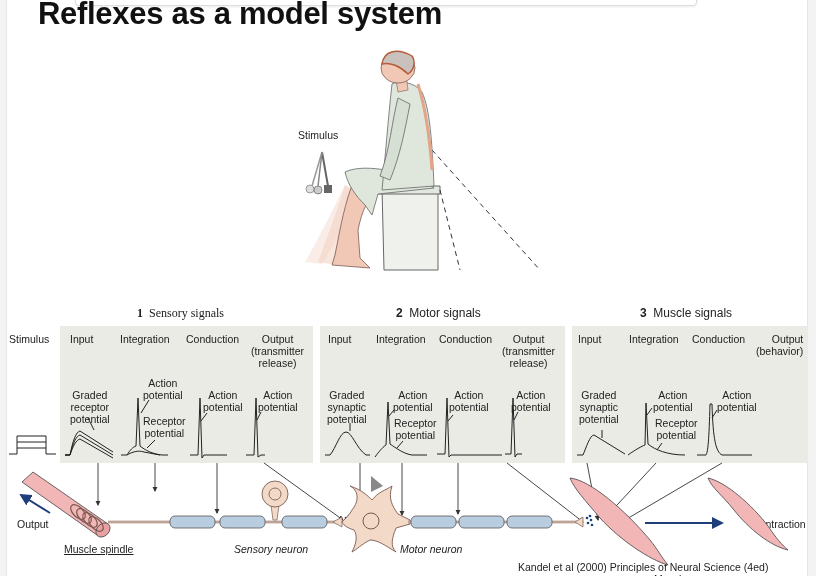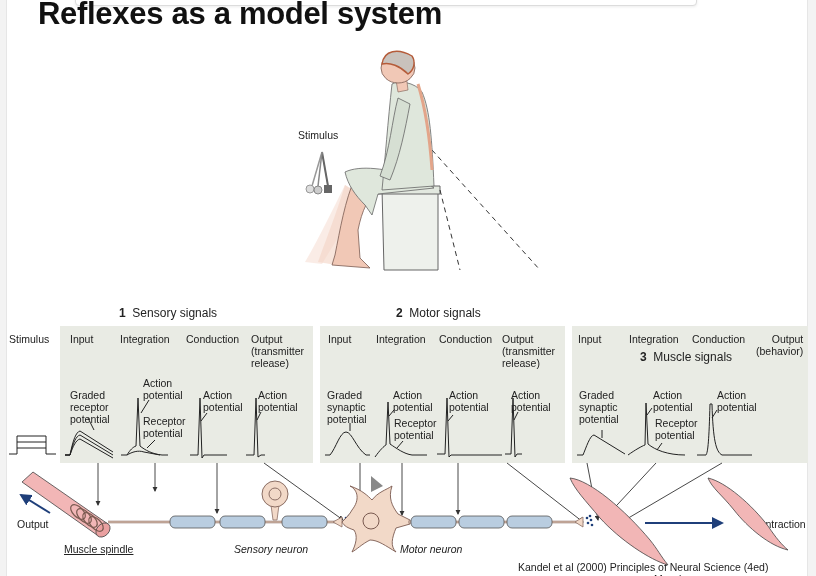--- a/index.html
+++ b/index.html
@@ -2,42 +2,42 @@
 <html><head>
 <meta charset="utf-8">
 <style>
   html, body { margin:0; padding:0; }
   body { width:816px; height:576px; position:relative; overflow:hidden; background:#ffffff; font-family:"Liberation Sans", sans-serif; }
   .frame-left { position:absolute; left:0; top:0; width:6px; height:576px; background:#f3f3f3; border-right:1px solid #e6e6e6; }
   .frame-right { position:absolute; right:0; top:0; width:8px; height:576px; background:#f3f3f3; border-left:1px solid #e6e6e6; }
   .topbar { position:absolute; left:75px; top:-6px; width:620px; height:10px; border:1px solid #dcdcdc; border-radius:4px; background:#fff; box-shadow:0 1px 3px rgba(0,0,0,.08); }
   .title { position:absolute; left:38px; top:-4px; font-size:31px; font-weight:bold; color:#111; letter-spacing:-0.3px; white-space:nowrap; }
   .box { position:absolute; top:326px; height:137px; background:#e9ebe4; }
-  .lbl { position:absolute; font-size:10.5px; color:#222; line-height:12px; white-space:pre; }
+  .lbl { position:absolute; font-size:10.5px; color:#222; line-height:12px; white-space:pre;text-align:center; }
   .hdr { position:absolute; font-size:12px; color:#222; white-space:nowrap; }
   .hdr b { font-weight:bold; }
   svg { position:absolute; left:0; top:0; }
   .cite { position:absolute; left:500px; top:561px; font-size:10.5px; color:#222; white-space:nowrap;padding-left:18px; }
 </style>
 </head>
 <body>
 
 <div class="frame-left"></div>
 <div class="frame-right"></div>
 <div class="topbar"></div>
 
 <div class="title">Reflexes as a model system</div>
 
 <div class="box" style="left:60px;width:253px;"></div>
 <div class="box" style="left:320px;width:245px;"></div>
 <div class="box" style="left:572px;width:236px;"></div>
 
-<div class="hdr" style="left:119px;top:306px;"><b>1</b>&nbsp; <span>Sensory signals</span></div>
+<div class="hdr" style="left:137px;top:306px;font-family:Liberation Serif, serif;"><b>1</b>&nbsp; <span>Sensory signals</span></div>
 <div class="hdr" style="left:396px;top:306px;"><b>2</b>&nbsp; <span>Motor signals</span></div>
-<div class="hdr" style="left:640px;top:306px;margin-top:44px;"><b>3</b>&nbsp; <span>Muscle signals</span></div>
+<div class="hdr" style="left:640px;top:306px;"><b>3</b>&nbsp; <span>Muscle signals</span></div>
 
 <div class="lbl" style="left:9px;top:333px;">Stimulus</div>
 
 <div class="lbl" style="left:70px;top:333px;">Input</div>
 <div class="lbl" style="left:120px;top:333px;">Integration</div>
 <div class="lbl" style="left:186px;top:333px;">Conduction</div>
 <div class="lbl" style="left:251px;top:333px;">Output
 (transmitter
 release)</div>
 

